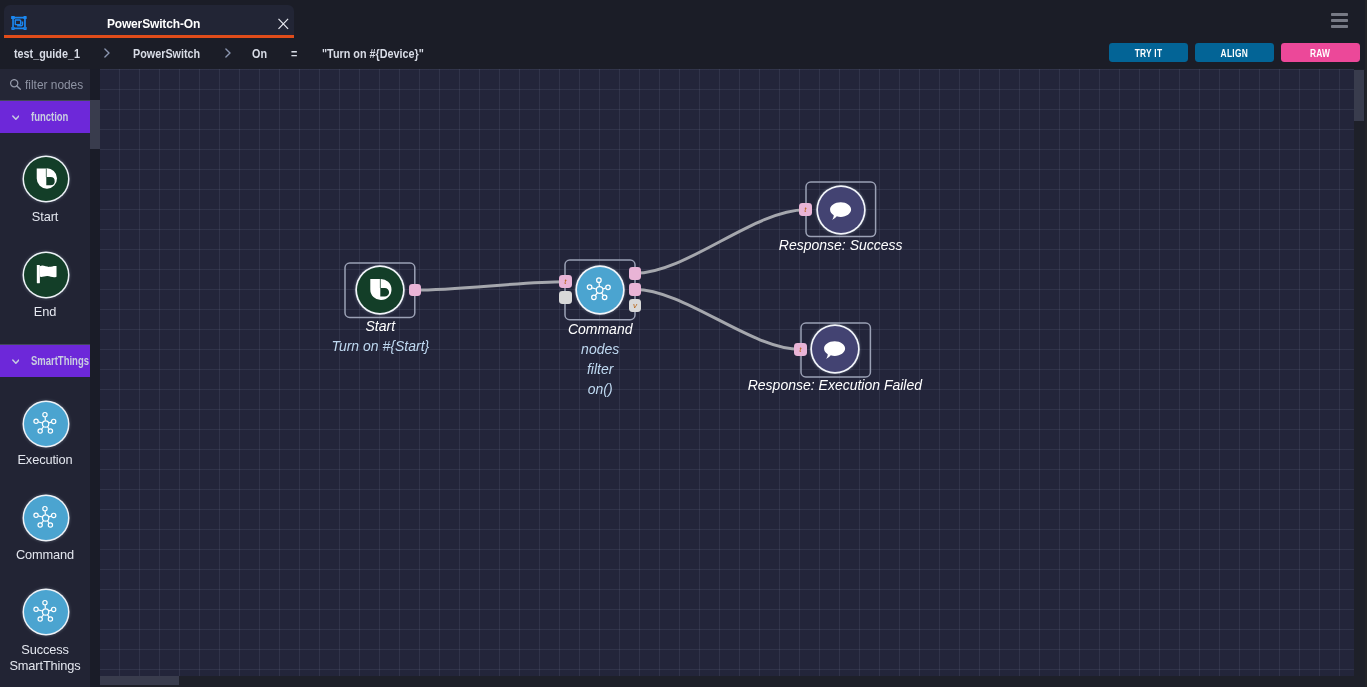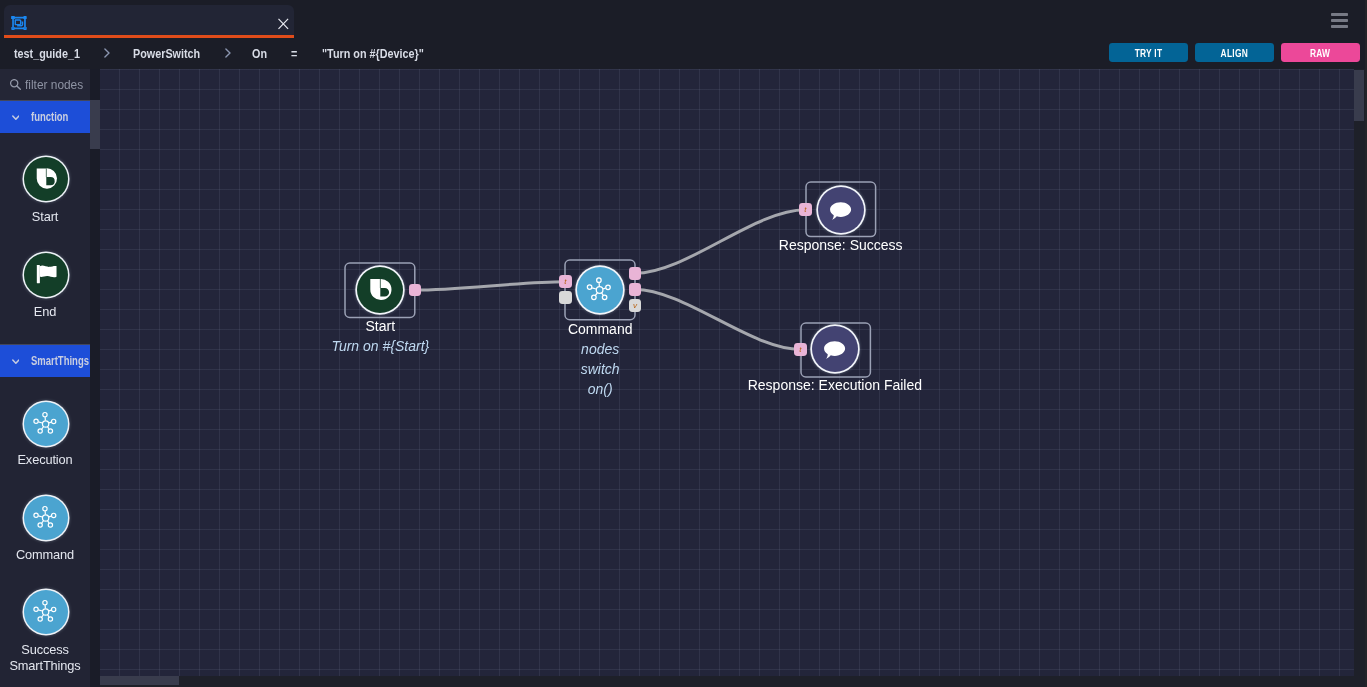--- a/index.html
+++ b/index.html
@@ -29,21 +29,21 @@
   .btn span{color:#ffffff;font-size:10px;font-weight:bold;display:inline-block;
             transform:scaleX(0.84);transform-origin:center;letter-spacing:.3px;}
 
   
   .sidebar{position:absolute;left:0;top:69px;width:90px;height:618px;background:#222434;}
   .sidegutter{position:absolute;left:90px;top:69px;width:10px;height:618px;background:#1a1c28;}
   .filterrow{position:absolute;left:0;top:0;width:90px;height:31px;background:#242636;}
   .filter-icon{position:absolute;left:10px;top:10px;width:11px;height:11px;line-height:0;}
   .filter-input{position:absolute;left:24.7px;top:0.1px;width:90px;height:31px;line-height:31px;
                 color:#8e93a3;font-size:13px;transform:scaleX(0.915);transform-origin:left center;}
-  .grouphdr{position:absolute;left:0;width:90px;background:#1d4ed8;border-top:1px solid #43475b;}
+  .grouphdr{position:absolute;left:0;width:90px;background:#6d28d9;border-top:1px solid #43475b;}
   .grouphdr .chev{position:absolute;left:11.8px;top:14.3px;width:7.7px;height:5.3px;line-height:0;}
   .grouphdr .lbl{position:absolute;left:31.4px;top:0;height:100%;display:flex;align-items:center;
                  color:#c9cee0;font-size:12px;font-weight:bold;transform:scaleX(0.79);
                  transform-origin:left center;white-space:nowrap;}
   .palcircle{position:absolute;left:24.2px;width:44px;height:44px;border-radius:50%;line-height:0;}
   .pallabel{position:absolute;left:0;width:90px;text-align:center;color:#e4e7ef;font-size:12.8px;
             letter-spacing:-0.12px;line-height:16px;}
   .sb-scroll-thumb{position:absolute;left:90px;top:100px;width:10px;height:49px;background:#393c4d;}
 
   
@@ -51,21 +51,21 @@
           overflow:hidden;}
   .grid{position:absolute;left:0;top:0;width:1254px;height:606.8px;
         background-image:
           linear-gradient(to right, rgba(176,184,216,.095) 1px, transparent 1px),
           linear-gradient(to bottom, rgba(176,184,216,.095) 1px, transparent 1px);
         background-size:20px 20px;background-position:19px 0px;}
   .edges{position:absolute;left:0;top:0;}
   .node{position:absolute;}
   .nodebox{position:absolute;line-height:0;}
   .nodecircle{position:absolute;border-radius:50%;line-height:0;}
-  .nodelabel{position:absolute;text-align:center;color:#ffffff;font-size:14px;
+  .nodelabel{position:absolute;text-align:center;color:#ffffff;font-style:italic;font-size:14px;
              white-space:nowrap;line-height:20px;}
   .sublabel{position:absolute;text-align:center;color:#bfd9f1;font-style:italic;font-size:14px;
             white-space:nowrap;line-height:20px;}
   .port{position:absolute;width:12.5px;height:12.5px;border-radius:3.4px;}
   .port.pink{background:#e9b4d6;}
   .port.gray{background:#d8d8d8;}
   .port span{position:absolute;left:0;top:0;width:12.5px;height:12.5px;line-height:13px;
              text-align:center;font-size:8px;color:#b8600f;font-style:italic;}
   .hs-track{position:absolute;left:100px;top:675.8px;width:1267px;height:11.2px;background:#1e2029;}
   .hs-thumb{position:absolute;left:0px;top:0.4px;width:79.2px;height:9px;background:#393c4d;}
@@ -92,20 +92,21 @@
               <rect x="12.4" y="10.9" width="3.3" height="3.1" rx="0.7"></rect>
             </g>
             <g stroke="#1b87f0" fill="none" stroke-width="1.45" stroke-linejoin="round">
               <path d="M4.3 4.0 h4.3 a1.1 1.1 0 0 1 1.1 1.1 v2.4 a1.1 1.1 0 0 1 -1.1 1.1 h-4.3 z"></path>
               <path d="M6.1 9.7 h4.3 a1.1 1.1 0 0 0 1.1 -1.1 v-3.0"></path>
             </g>
             <rect x="0.3" y="0" width="3.3" height="3.1" rx="0.7" fill="#1b87f0"></rect>
             <circle cx="2.0" cy="11.9" r="0.45" fill="#0c1320"></circle>
             <circle cx="14.0" cy="11.9" r="0.45" fill="#0c1320"></circle>
           </svg></span>
+      <div class="tab-title">PowerSwitch-On</div>
       <span class="tab-close"><svg width="12.6" height="12.6" viewBox="0 0 12.6 12.6">
             <path d="M1.5 1.8 L11.1 11.8 M11.1 1.8 L1.5 11.8" stroke="#e8eaf1" stroke-width="1.2" fill="none"></path>
           </svg></span>
     </div>
     <div class="tab-underline"></div>
     <div class="hamburger">
       <i></i>
         <i></i>
         <i></i>
     </div>
@@ -250,21 +251,21 @@
                 <circle cx="22.6" cy="23" r="3.3"></circle>
                 <circle cx="21.9" cy="13.2" r="2.25"></circle>
                 <circle cx="12.6" cy="20.1" r="2.25"></circle>
                 <circle cx="31.0" cy="20.3" r="2.25"></circle>
                 <circle cx="16.9" cy="30.3" r="2.25"></circle>
                 <circle cx="27.6" cy="30.3" r="2.25"></circle>
               </g>
             </svg></div>
           <div class="nodelabel" style="left:250.20000000000005px;top:249.7px;width:500px">Command</div>
           <div class="sublabel" style="left:250.20000000000005px;top:270.09999999999997px;width:500px">nodes</div>
-          <div class="sublabel" style="left:250.20000000000005px;top:290.09999999999997px;width:500px">switch</div>
+          <div class="sublabel" style="left:250.20000000000005px;top:290.09999999999997px;width:500px">filter</div>
           <div class="sublabel" style="left:250.20000000000005px;top:310.09999999999997px;width:500px">on()</div>
           <div class="port pink" style="left:459.15px;top:206.45px">
             <span>t</span>
           </div>
           <div class="port gray" style="left:459.15px;top:222.45px"></div>
           <div class="port pink" style="left:528.75px;top:198.05px"></div>
           <div class="port pink" style="left:528.75px;top:214.25px"></div>
           <div class="port gray" style="left:528.75px;top:230.25px">
             <span>v</span>
           </div>

